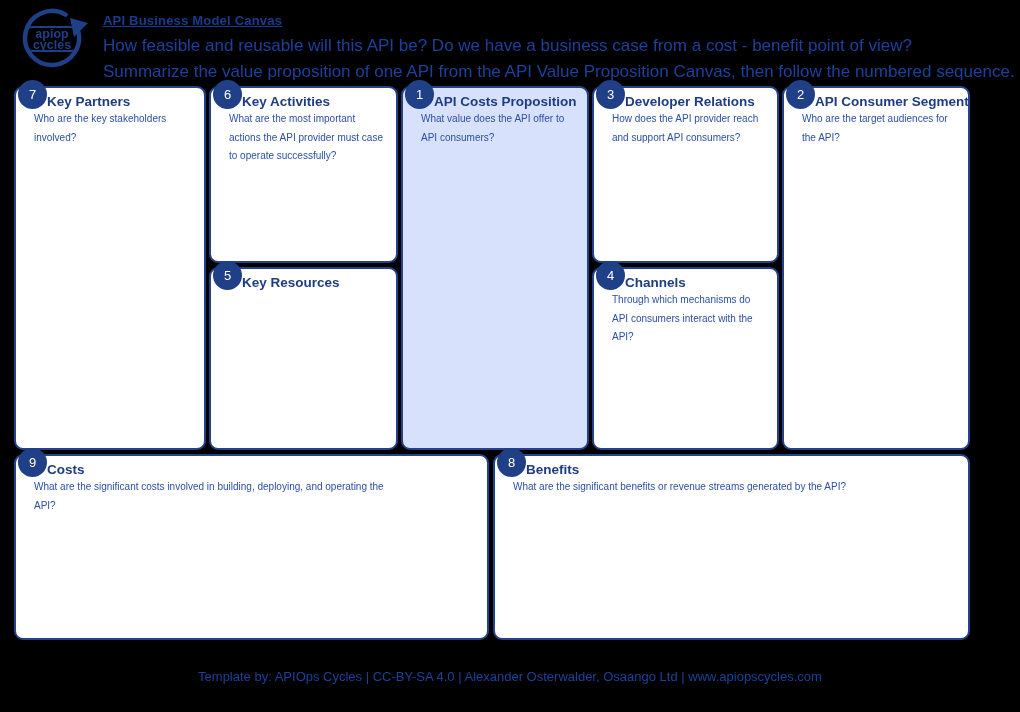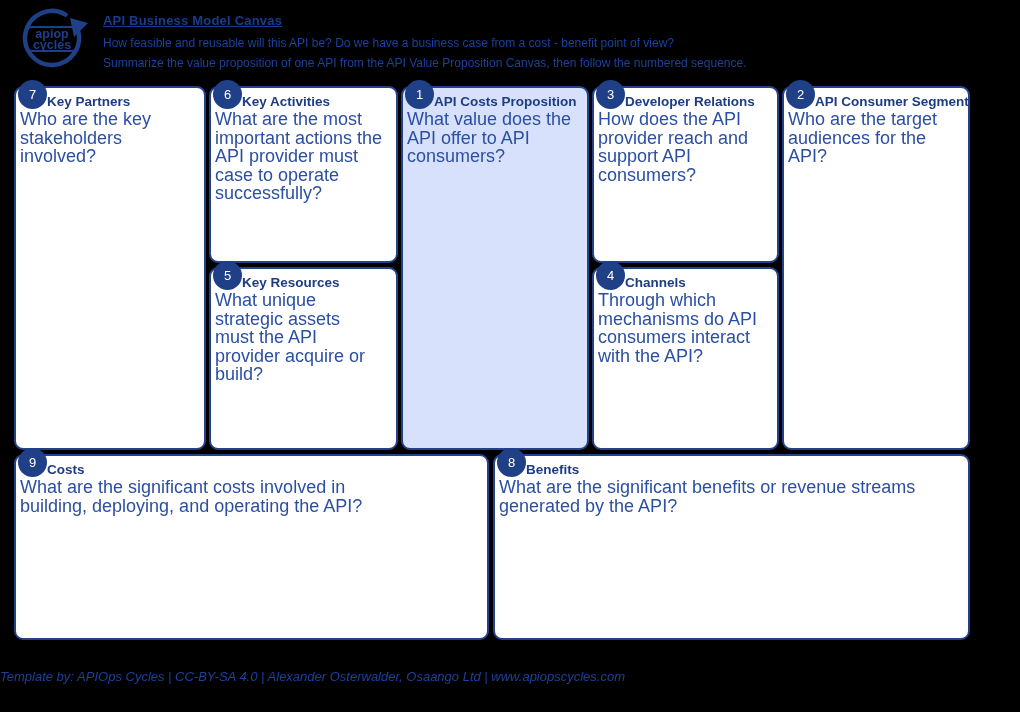--- a/index.html
+++ b/index.html
@@ -19,21 +19,21 @@
   body{
     width:1020px;height:712px;
     background:var(--background);
     font-family:"Liberation Sans", sans-serif;
     position:relative;
     overflow:hidden;
   }
   .logo{position:absolute;left:8px;top:4px;width:92px;height:64px;color:var(--logo);}
   .header-text{position:absolute;left:103px;top:13px;}
   .header-title{font-size:13px;font-weight:700;color:var(--header-title);margin:0 0 8px 0;letter-spacing:.2px;text-decoration:underline;}
-  .header-sub{font-size:12px;color:var(--header-text);margin:0 0 6px 0;}
+  .header-sub{font-size:17px;color:var(--header-text);margin:0 0 6px 0;}
   .box{
     position:absolute;
     background:#ffffff;
     border:2px solid var(--box-border);
     border-radius:9px;
     box-sizing:border-box;
   }
   .box.highlight{background:var(--highlight-fill);}
   .badge{
     position:absolute;left:2px;top:-8px;
@@ -41,36 +41,36 @@
     background:var(--badge-bg);color:var(--badge-text);
     font-size:13px;
     display:flex;align-items:center;justify-content:center;
   }
   .box-title{
     padding:6px 0 0 31px;
     font-size:13.5px;font-weight:700;color:var(--title-text);
     white-space:nowrap;overflow:hidden;
   }
   .box-q{
-    padding:1px 12px 0 4px;
-    font-size:18px;line-height:18.5px;color:var(--body-text);
+    padding:1px 12px 0 18px;
+    font-size:10px;line-height:18.5px;color:var(--body-text);
   }
   .b-key-partners{left:14px;top:86px;width:192px;height:364px;}
   .b-key-activities{left:209px;top:86px;width:189px;height:177px;}
   .b-value-prop{left:401px;top:86px;width:188px;height:364px;}
   .b-dev-relations{left:592px;top:86px;width:187px;height:177px;}
   .b-consumer-segments{left:782px;top:86px;width:188px;height:364px;}
   .b-key-resources{left:209px;top:267px;width:189px;height:183px;}
   .b-channels{left:592px;top:267px;width:187px;height:183px;}
   .b-costs{left:14px;top:454px;width:475px;height:186px;}
   .b-benefits{left:493px;top:454px;width:477px;height:186px;}
   .b-costs .box-q{max-width:370px;}
   .footer{
     position:absolute;top:669px;left:0;width:100%;
-    font-size:13px;color:var(--footer-text);font-style:italic;
+    text-align:center;font-size:13px;color:var(--footer-text);
   }
 </style>
 </head>
 <body>
 
 <svg class="logo" viewBox="0 0 92 64" xmlns="http://www.w3.org/2000/svg">
   <g>
     <path d="M57.5 10.6 A27 27 0 1 0 69.4 24.8" fill="none" stroke="currentColor" stroke-width="4.5" stroke-linecap="round"></path>
     <polygon points="62,14 80,19 66,33" fill="currentColor"></polygon>
   </g>
@@ -111,21 +111,20 @@
 
 <div class="box b-consumer-segments">
   <div class="badge">2</div>
   <div class="box-title">API Consumer Segments</div>
   <div class="box-q">Who are the target audiences for the API?</div>
 </div>
 
 <div class="box b-key-resources">
   <div class="badge">5</div>
   <div class="box-title">Key Resources</div>
-  <div class="box-q">What unique strategic assets must the API provider acquire or build?</div>
 </div>
 
 <div class="box b-channels">
   <div class="badge">4</div>
   <div class="box-title">Channels</div>
   <div class="box-q">Through which mechanisms do API consumers interact with the API?</div>
 </div>
 
 <div class="box b-costs">
   <div class="badge">9</div>

